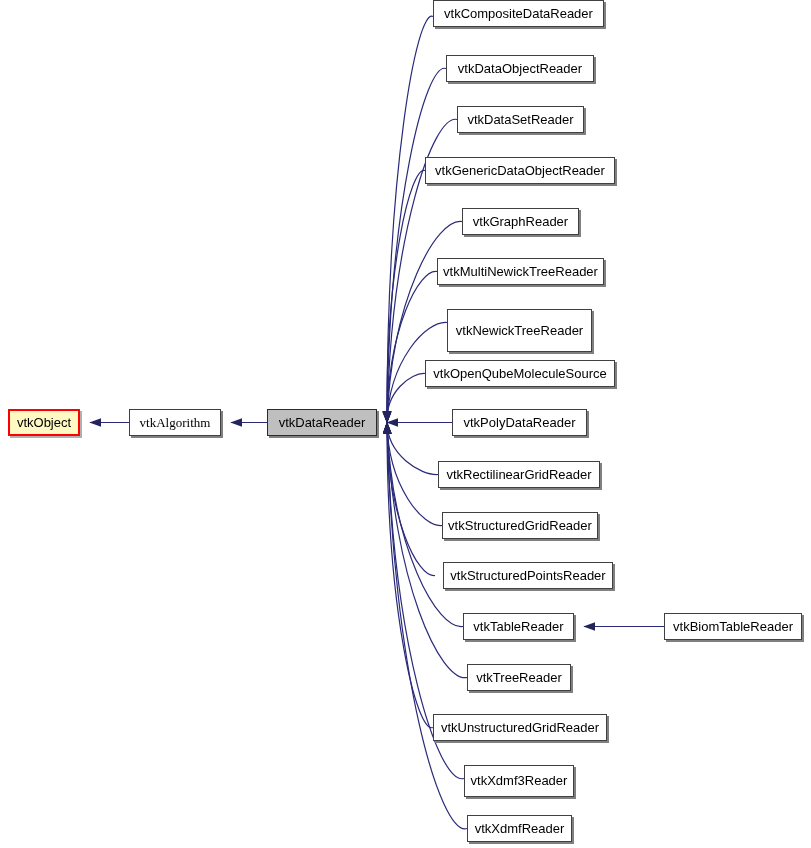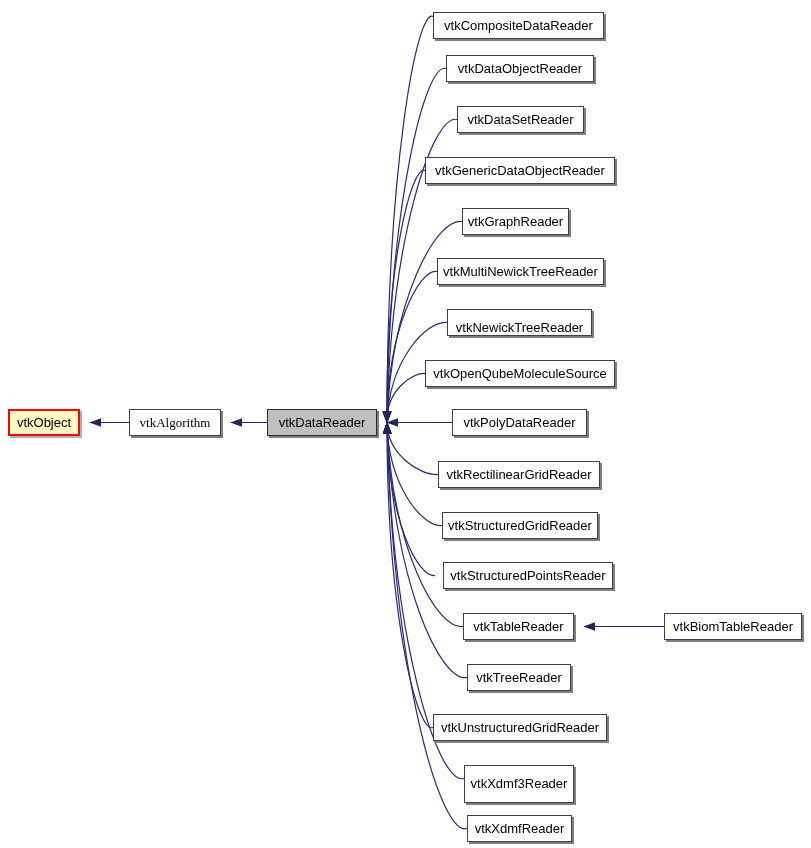--- a/index.html
+++ b/index.html
@@ -66,39 +66,39 @@
   <div id="node-layer">
       <div class="node highlight" style="left: 8px; top: 409px; width: 72px; height: 27px;">
         <span class="node-label">vtkObject</span>
       </div>
       <div class="node" style="left: 129px; top: 409px; width: 92px; height: 27px; font-family: Liberation Serif, serif;">
         <span class="node-label">vtkAlgorithm</span>
       </div>
       <div class="node hub" style="left: 267px; top: 409px; width: 110px; height: 27px; text-align: center;">
         <span class="node-label">vtkDataReader</span>
       </div>
-      <div class="node" style="left: 433px; top: 12px; width: 171px; height: 27px;">
+      <div class="node" style="left: 433px; top: 0; width: 171px; height: 27px;">
         <span class="node-label">vtkCompositeDataReader</span>
       </div>
       <div class="node" style="left: 446px; top: 55px; width: 148px; height: 27px;">
         <span class="node-label">vtkDataObjectReader</span>
       </div>
       <div class="node" style="left: 457px; top: 106px; width: 127px; height: 27px;">
         <span class="node-label">vtkDataSetReader</span>
       </div>
       <div class="node" style="left: 425px; top: 157px; width: 190px; height: 27px;">
         <span class="node-label">vtkGenericDataObjectReader</span>
       </div>
-      <div class="node" style="left: 462px; top: 208px; width: 107px; height: 27px;">
+      <div class="node" style="left: 462px; top: 208px; width: 117px; height: 27px;">
         <span class="node-label">vtkGraphReader</span>
       </div>
       <div class="node" style="left: 437px; top: 258px; width: 167px; height: 27px;">
         <span class="node-label">vtkMultiNewickTreeReader</span>
       </div>
-      <div class="node" style="left: 447px; top: 309px; width: 145px; height: 27px; align-items: flex-end;">
+      <div class="node" style="left: 447px; top: 309px; width: 145px; height: 43px;">
         <span class="node-label">vtkNewickTreeReader</span>
       </div>
       <div class="node" style="left: 425px; top: 360px; width: 190px; height: 27px;">
         <span class="node-label">vtkOpenQubeMoleculeSource</span>
       </div>
       <div class="node" style="left: 452px; top: 409px; width: 135px; height: 27px;">
         <span class="node-label">vtkPolyDataReader</span>
       </div>
       <div class="node" style="left: 438px; top: 461px; width: 162px; height: 27px;">
         <span class="node-label">vtkRectilinearGridReader</span>
@@ -111,21 +111,21 @@
       </div>
       <div class="node" style="left: 463px; top: 613px; width: 111px; height: 27px;">
         <span class="node-label">vtkTableReader</span>
       </div>
       <div class="node" style="left: 467px; top: 664px; width: 104px; height: 27px;">
         <span class="node-label">vtkTreeReader</span>
       </div>
       <div class="node" style="left: 433px; top: 714px; width: 174px; height: 27px;">
         <span class="node-label">vtkUnstructuredGridReader</span>
       </div>
-      <div class="node" style="left: 464px; top: 765px; width: 110px; height: 38px;">
+      <div class="node" style="left: 464px; top: 765px; width: 110px; height: 32px;">
         <span class="node-label">vtkXdmf3Reader</span>
       </div>
       <div class="node" style="left: 467px; top: 815px; width: 105px; height: 27px;">
         <span class="node-label">vtkXdmfReader</span>
       </div>
       <div class="node" style="left: 664px; top: 613px; width: 138px; height: 27px;">
         <span class="node-label">vtkBiomTableReader</span>
       </div>
     </div>
 </div>

